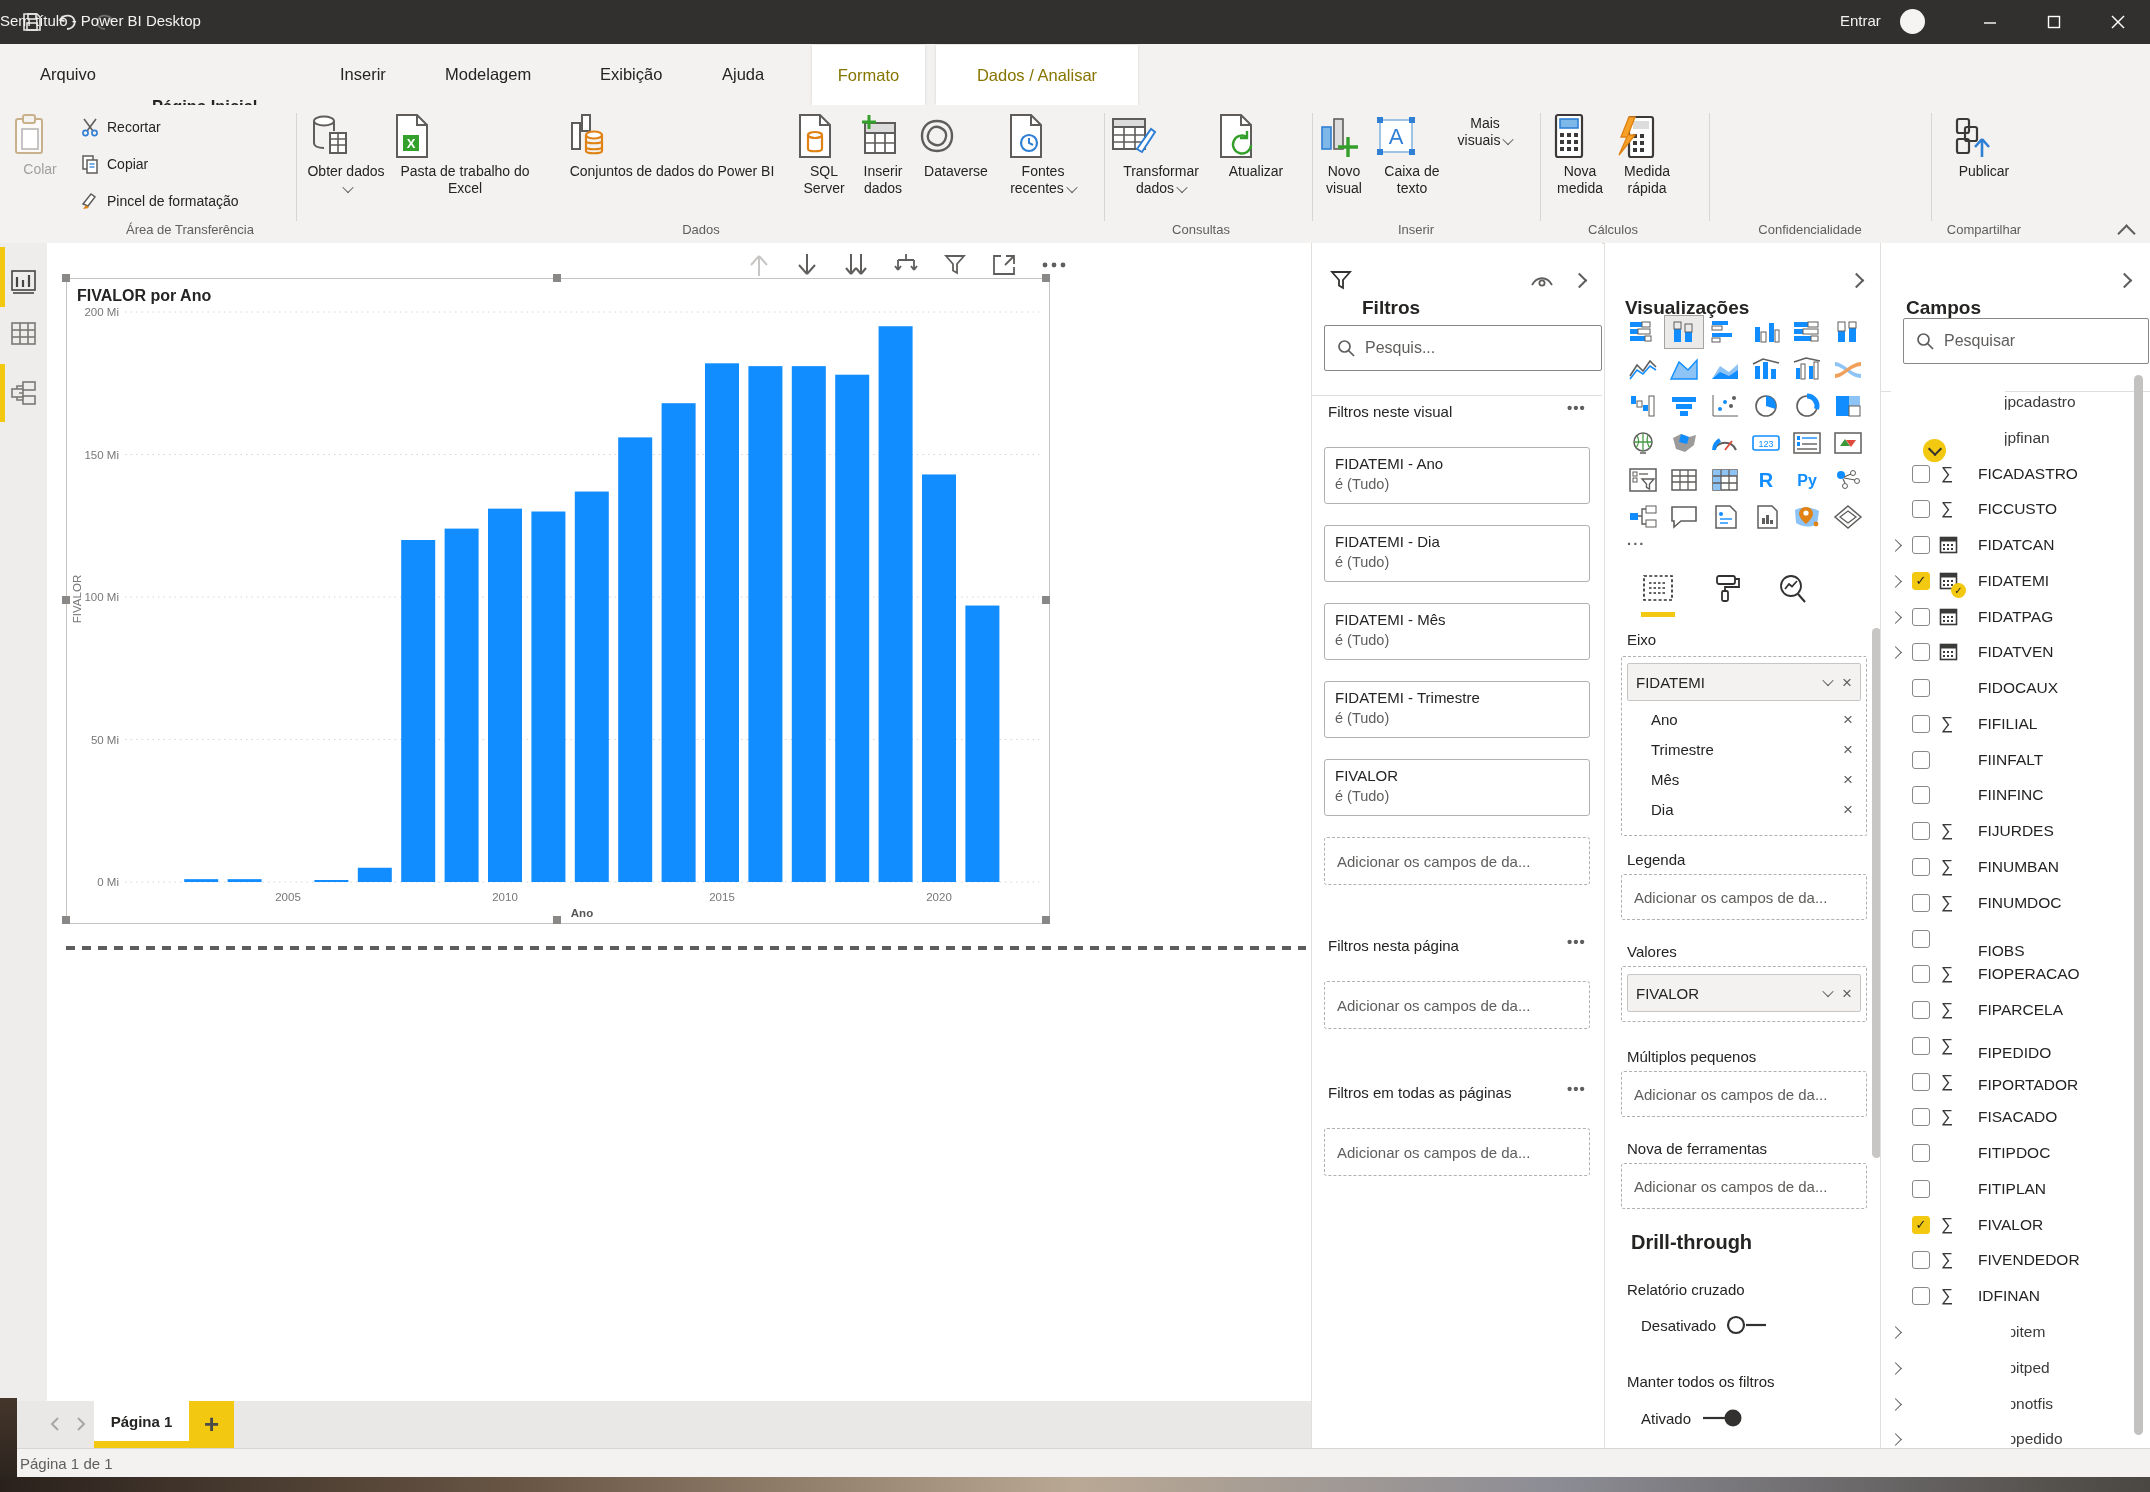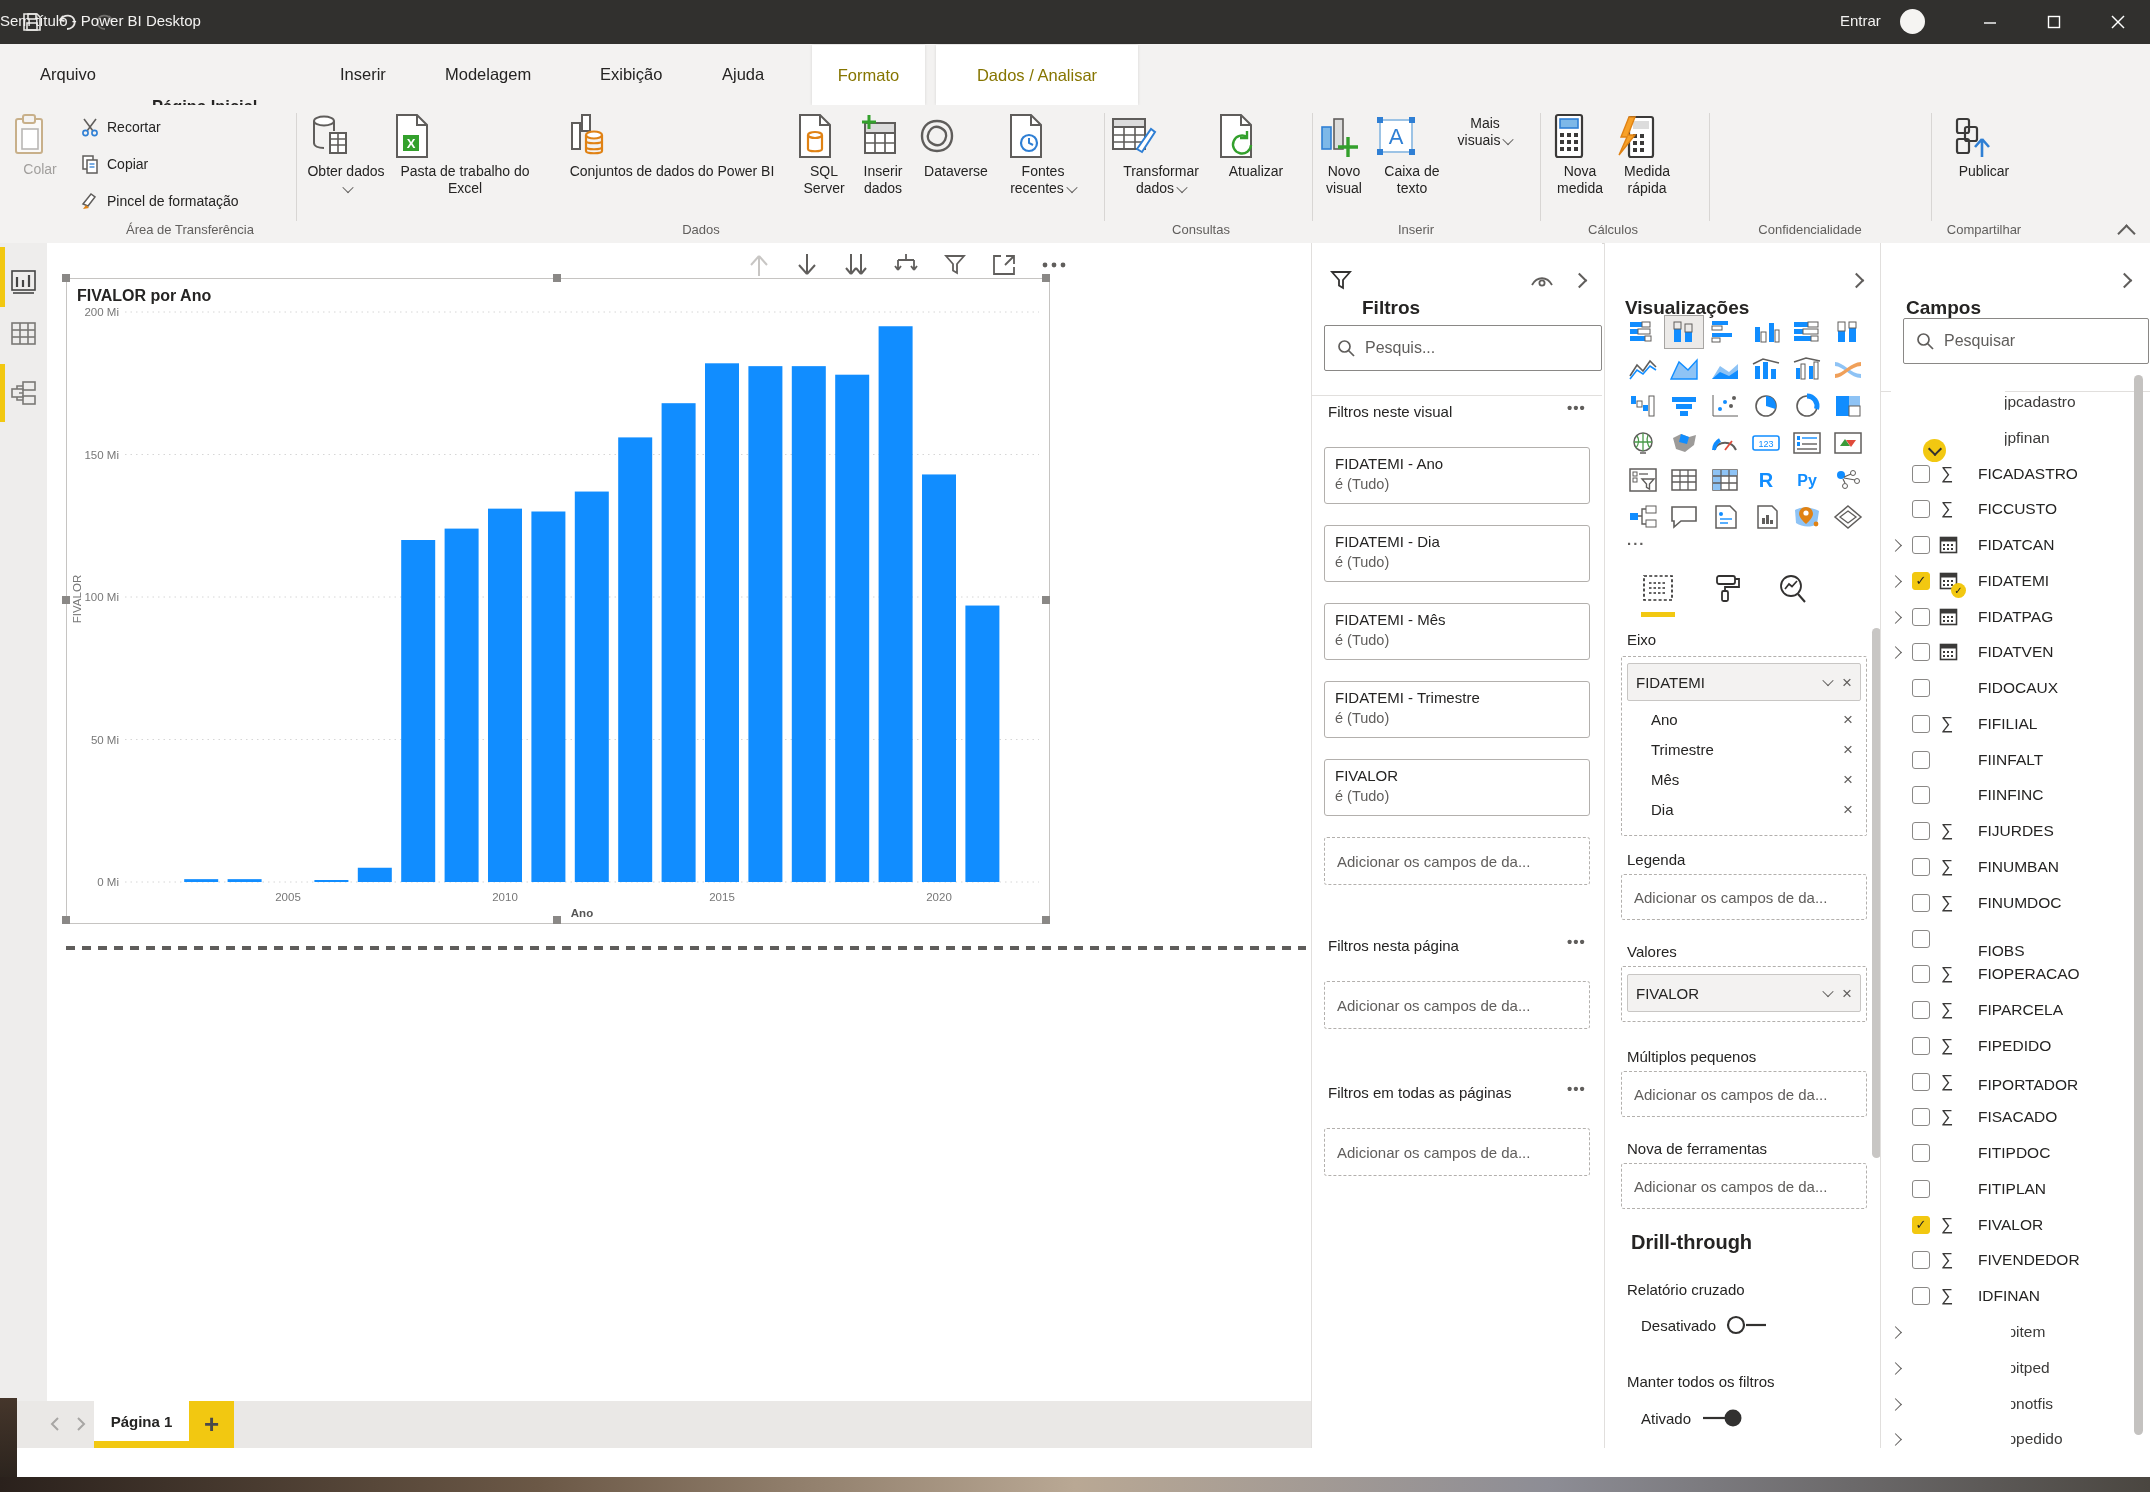--- a/index.html
+++ b/index.html
@@ -1058,21 +1058,21 @@
           <span class="fieldname" style="top:9px">FIOPERACAO</span>
         </div>
         <div class="fieldrow" style="top:749.09px">
           <span class="cb" style="top:9px"></span>
           <span class="sigma" style="top:8px">∑</span>
           <span class="fieldname" style="top:9px">FIPARCELA</span>
         </div>
         <div class="fieldrow" style="top:784.86px">
           <span class="cb" style="top:9px"></span>
           <span class="sigma" style="top:8px">∑</span>
-          <span class="fieldname" style="top:9px">FIPEDIDO</span>
+          <span class="fieldname" style="top:16px">FIPEDIDO</span>
         </div>
         <div class="fieldrow" style="top:820.6300000000001px">
           <span class="cb" style="top:9px"></span>
           <span class="sigma" style="top:8px">∑</span>
           <span class="fieldname" style="top:12px">FIPORTADOR</span>
         </div>
         <div class="fieldrow" style="top:856.4000000000001px">
           <span class="cb" style="top:9px"></span>
           <span class="sigma" style="top:8px">∑</span>
           <span class="fieldname" style="top:9px">FISACADO</span>
@@ -1134,15 +1134,18 @@
     <span class="abs" style="left:74px;top:15px">
       <svg width="14" height="16" viewBox="0 0 14 16">
           <path d="M4 2 L10 8 L4 14" fill="none" stroke="#a8a6a4" stroke-width="2"></path>
         </svg>
     </span>
     <div class="pagetab">Página 1</div>
     <div class="pagetab-underline"></div>
     <div class="addpage">+</div>
   </div>
 
+  <div class="statusbar">
+    <span>Página 1 de 1</span>
+  </div>
   <div class="notch"></div>
   <div class="wallpaper"></div>
 </div>
 
 </body></html>

